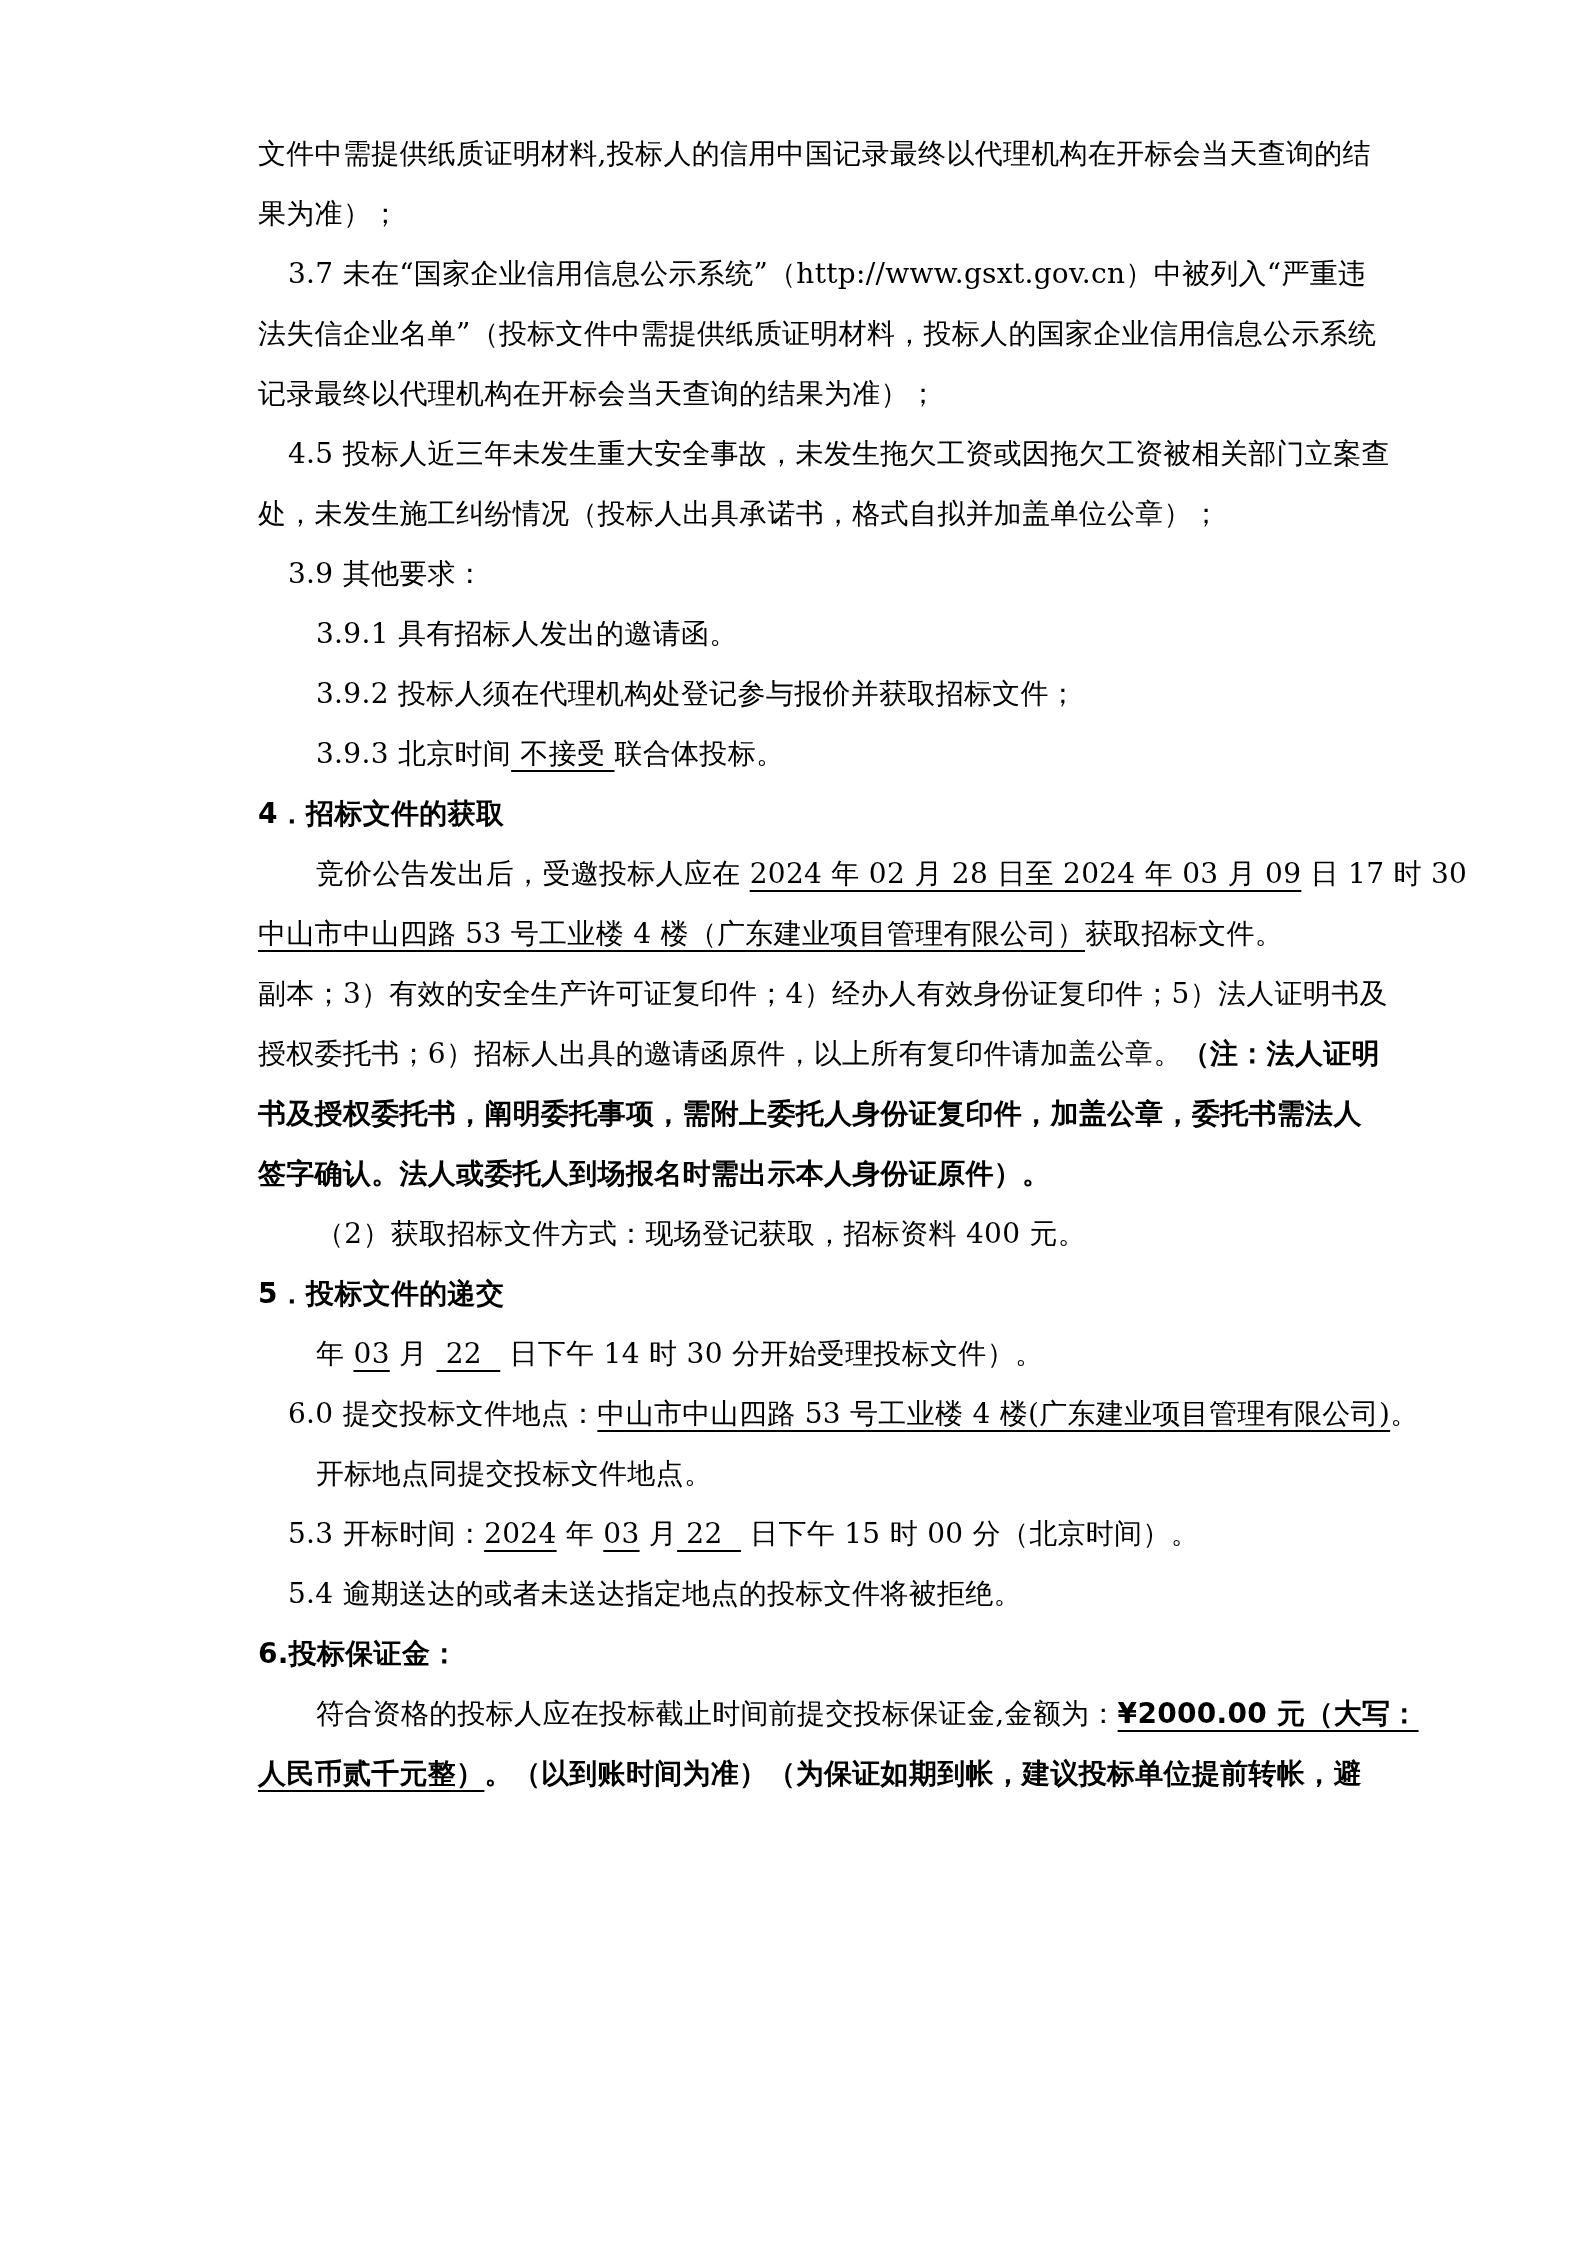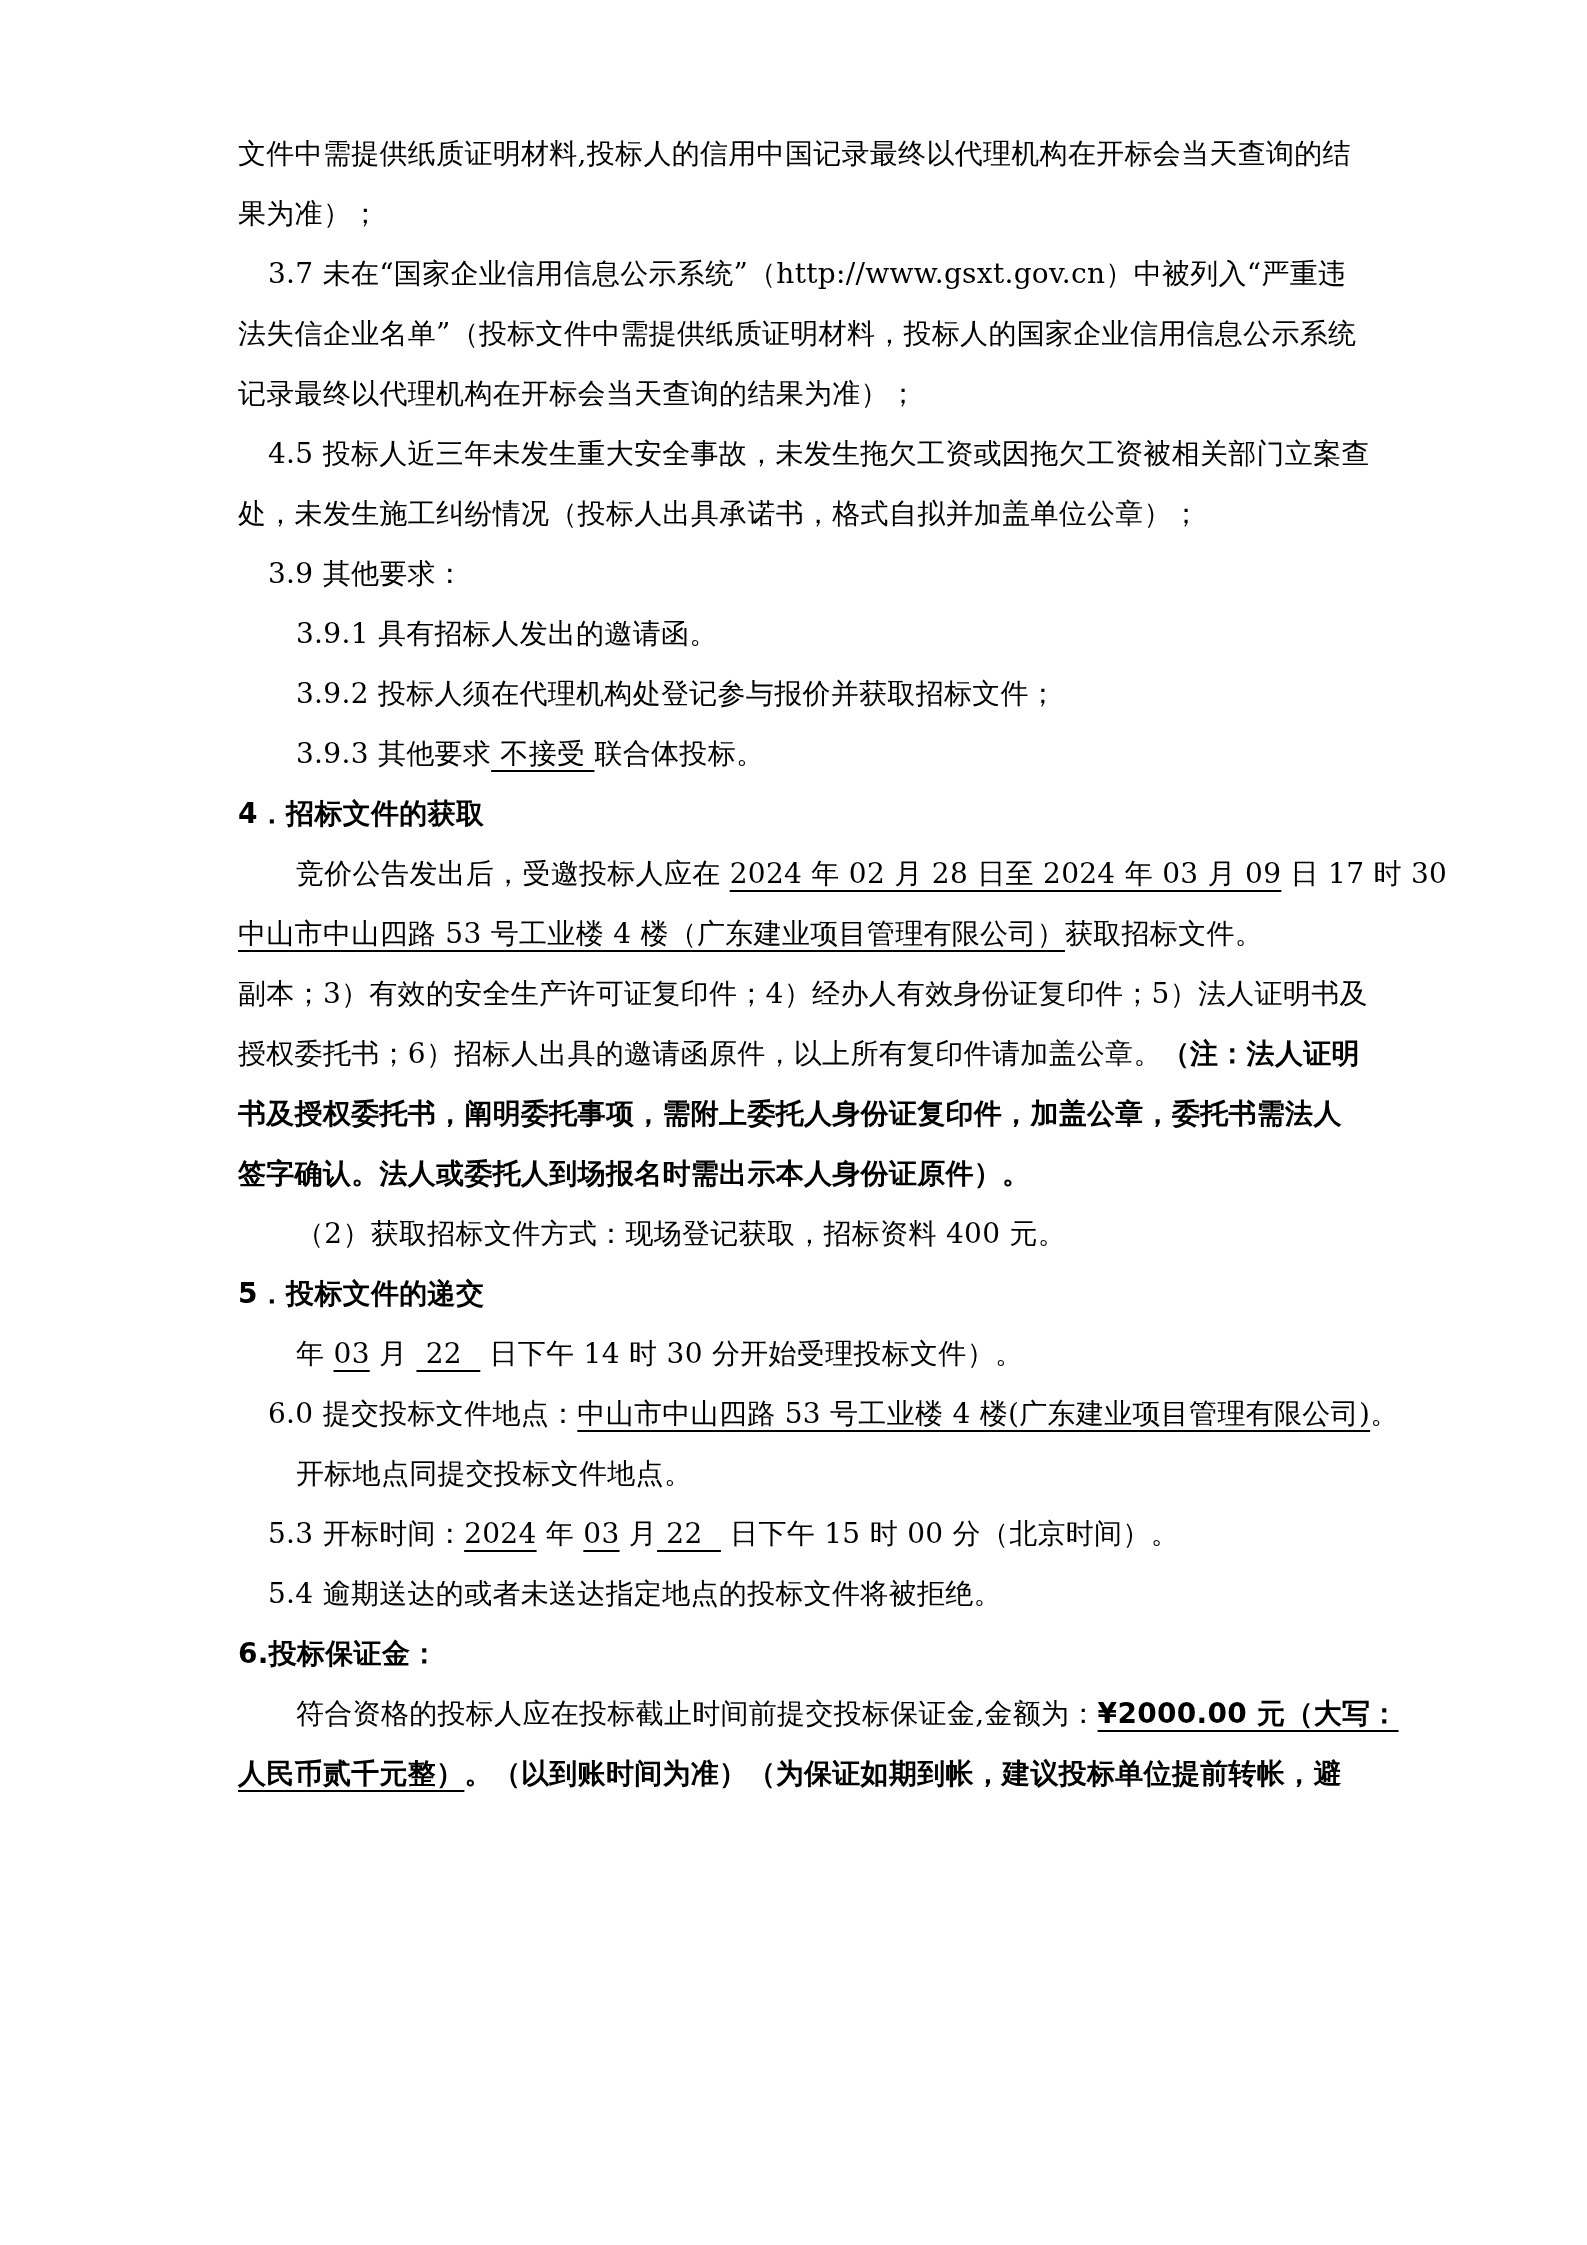--- a/index.html
+++ b/index.html
@@ -12,20 +12,21 @@
     width: 1587px;
     height: 2245px;
     font-family: "DejaVu Serif", "Liberation Serif", serif;
     color: #000000;
     overflow: hidden;
   }
   .page {
     position: absolute;
     inset: 0;
     background: #ffffff;
+    margin-left: 20px;
   }
   .content {
     position: absolute;
     left: 238px;
     top: 124px;
     width: 1120px;
   }
   .line {
     font-size: 28px;
     line-height: 60px;
@@ -53,21 +54,21 @@
       <div class="line"><span class="">文件中需提供纸质证明材料,投标人的信用中国记录最终以代理机构在开标会当天查询的结</span></div>
       <div class="line"><span class="">果为准）；</span></div>
       <div class="line indent-1"><span class="">3.7 未在“国家企业信用信息公示系统”（http://www.gsxt.gov.cn）中被列入“严重违</span></div>
       <div class="line"><span class="">法失信企业名单”（投标文件中需提供纸质证明材料，投标人的国家企业信用信息公示系统</span></div>
       <div class="line"><span class="">记录最终以代理机构在开标会当天查询的结果为准）；</span></div>
       <div class="line indent-1"><span class="">4.5 投标人近三年未发生重大安全事故，未发生拖欠工资或因拖欠工资被相关部门立案查</span></div>
       <div class="line"><span class="">处，未发生施工纠纷情况（投标人出具承诺书，格式自拟并加盖单位公章）；</span></div>
       <div class="line indent-1"><span class="">3.9 其他要求：</span></div>
       <div class="line indent-2"><span class="">3.9.1 具有招标人发出的邀请函。</span></div>
       <div class="line indent-2"><span class="">3.9.2 投标人须在代理机构处登记参与报价并获取招标文件；</span></div>
-      <div class="line indent-2"><span class="">3.9.3 其他要求</span><span class="u"> 不接受 </span><span class="">联合体投标。</span></div>
+      <div class="line indent-2"><span class="">3.9.3 北京时间</span><span class="u"> 不接受 </span><span class="">联合体投标。</span></div>
       <div class="line"><span class="b">4．招标文件的获取</span></div>
       <div class="line indent-2"><span class="">竞价公告发出后，受邀投标人应在 </span><span class="u">2024 年 02 月 28 日至 2024 年 03 月 09</span><span class=""> 日 17 时 30</span></div>
       <div class="line"><span class="u">中山市中山四路 53 号工业楼 4 楼（广东建业项目管理有限公司）</span><span class="">获取招标文件。</span></div>
       <div class="line"><span class="">副本；3）有效的安全生产许可证复印件；4）经办人有效身份证复印件；5）法人证明书及</span></div>
       <div class="line"><span class="">授权委托书；6）招标人出具的邀请函原件，以上所有复印件请加盖公章。</span><span class="b">（注：法人证明</span></div>
       <div class="line"><span class="b">书及授权委托书，阐明委托事项，需附上委托人身份证复印件，加盖公章，委托书需法人</span></div>
       <div class="line"><span class="b">签字确认。法人或委托人到场报名时需出示本人身份证原件）。</span></div>
       <div class="line indent-2"><span class="">（2）获取招标文件方式：现场登记获取，招标资料 400 元。</span></div>
       <div class="line"><span class="b">5．投标文件的递交</span></div>
       <div class="line indent-2"><span class="">年 </span><span class="u">03</span><span class=""> 月 </span><span class="u"> 22  </span><span class=""> 日下午 14 时 30 分开始受理投标文件）。</span></div>

